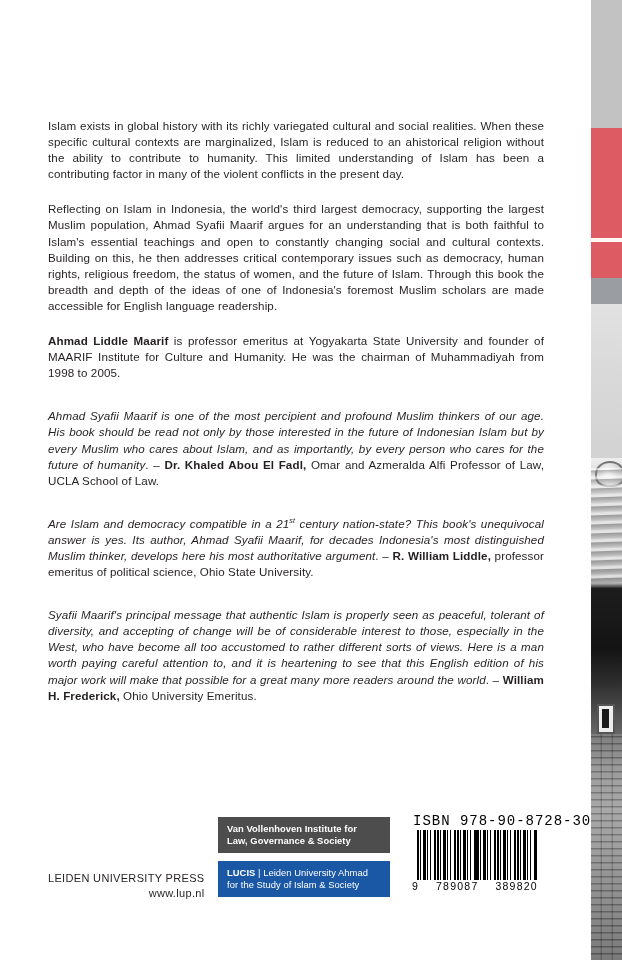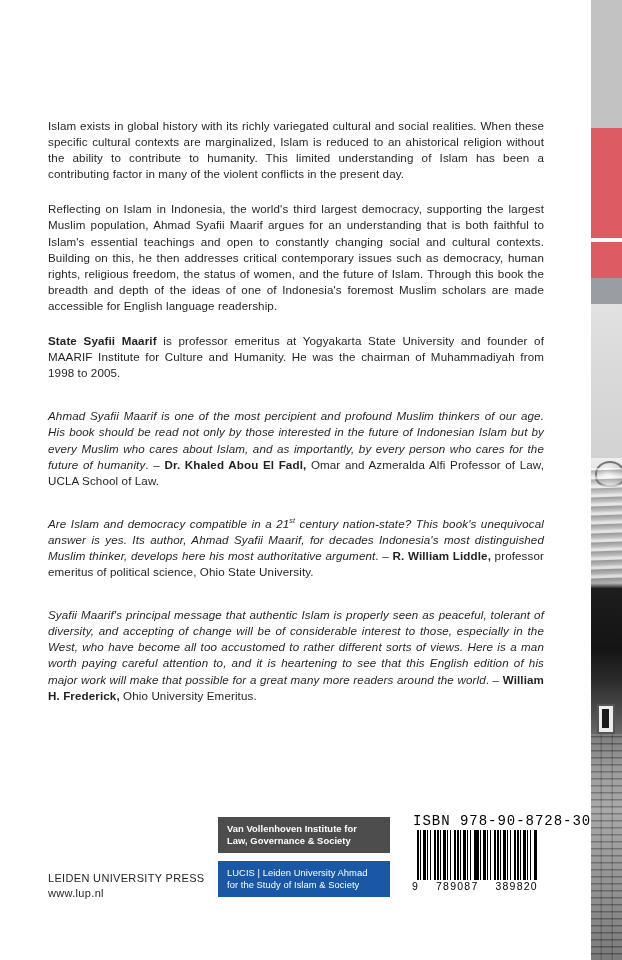--- a/index.html
+++ b/index.html
@@ -157,20 +157,21 @@
   }
 
   .imprint {
     position: absolute;
     left: 48px;
     top: 66px;
     font-size: 11px;
     line-height: 15px;
     color: #231f20;
     letter-spacing: 0.03em;
+    text-align: right;
   }
   .imprint .lup-name { display: block; }
   .imprint .lup-url  { display: block; }
 
   .logos {
     position: absolute;
     left: 218px;
     top: 12px;
     width: 172px;
   }
@@ -185,21 +186,21 @@
     letter-spacing: 0.005em;
   }
   .logo-vvi {
     background: #4d4d4d;
     margin-bottom: 8px;
   }
   .logo-lucis {
     background: #1a58a5;
     font-weight: normal;
   }
-  .logo-lucis .lucis-mark { font-weight: normal; text-align: center; }
+  .logo-lucis .lucis-mark { font-weight: bold; text-align: center; }
   .logo-lucis .bar { font-weight: normal; }
 
   .barcode-wrap {
     position: absolute;
     left: 411px;
     top: 8px;
     width: 128px;
   }
   .isbn-text {
     font-family: "Liberation Mono", monospace;
@@ -251,21 +252,21 @@
 <div class="cover">
 
   <div class="back-panel">
 
     <div class="content">
 
       <p class="blurb">Islam exists in global history with its richly variegated cultural and social realities. When these specific cultural contexts are marginalized, Islam is reduced to an ahistorical religion without the ability to contribute to humanity. This limited understanding of Islam has been a contributing factor in many of the violent conflicts in the present day.</p>
 
       <p class="blurb">Reflecting on Islam in Indonesia, the world's third largest democracy, supporting the largest Muslim population, Ahmad Syafii Maarif argues for an understanding that is both faithful to Islam's essential teachings and open to constantly changing social and cultural contexts. Building on this, he then addresses critical contemporary issues such as democracy, human rights, religious freedom, the status of women, and the future of Islam. Through this book the breadth and depth of the ideas of one of Indonesia's foremost Muslim scholars are made accessible for English language readership.</p>
 
-      <p class="blurb bio"><span class="b">State Syafii Maarif</span><span> is professor emeritus at Yogyakarta State University and founder of MAARIF Institute for Culture and Humanity. He was the chairman of Muhammadiyah from 1998 to 2005.</span></p>
+      <p class="blurb bio"><span class="b">Ahmad Liddle Maarif</span><span> is professor emeritus at Yogyakarta State University and founder of MAARIF Institute for Culture and Humanity. He was the chairman of Muhammadiyah from 1998 to 2005.</span></p>
 
       <p class="blurb quote"><span>Ahmad Syafii Maarif is one of the most percipient and profound Muslim thinkers of our age. His book should be read not only by those interested in the future of Indonesian Islam but by every Muslim who cares about Islam, and as importantly, by every person who cares for the future of humanity</span><span class="r">. – </span><span class="b">Dr. Khaled Abou El Fadl,</span><span class="r"> Omar and Azmeralda Alfi Professor of Law, UCLA School of Law.</span></p>
 
       <p class="blurb quote"><span>Are Islam and democracy compatible in a 21</span><sup>st</sup><span> century nation-state? This book's unequivocal answer is yes. Its author, Ahmad Syafii Maarif, for decades Indonesia's most distinguished Muslim thinker, develops here his most authoritative argument</span><span class="r">. – </span><span class="b">R. William Liddle,</span><span class="r"> professor emeritus of political science, Ohio State University.</span></p>
 
       <p class="blurb quote"><span>Syafii Maarif's principal message that authentic Islam is properly seen as peaceful, tolerant of diversity, and accepting of change will be of considerable interest to those, especially in the West, who have become all too accustomed to rather different sorts of views. Here is a man worth paying careful attention to, and it is heartening to see that this English edition of his major work will make that possible for a great many more readers around the world</span><span class="r">. – </span><span class="b">William H. Frederick,</span><span class="r"> Ohio University Emeritus.</span></p>
 
     </div>
 
     <div class="bottom">

